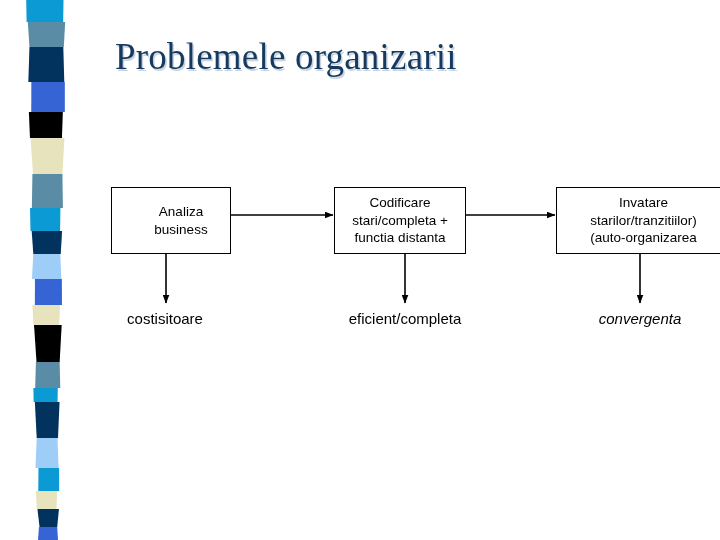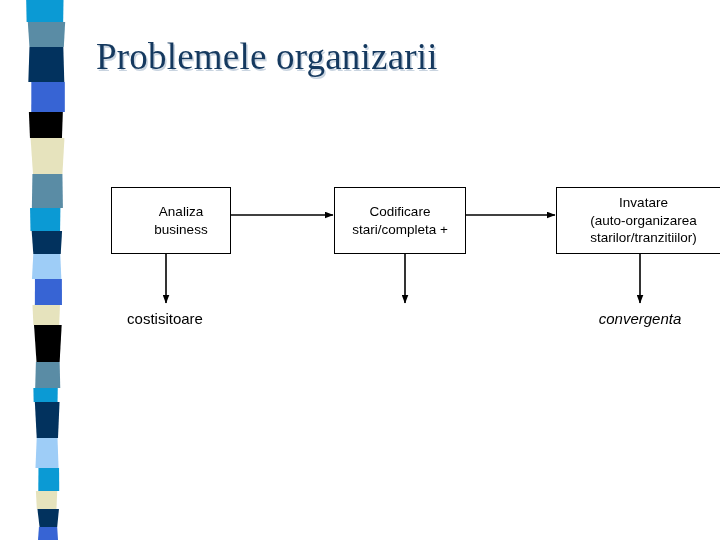--- a/index.html
+++ b/index.html
@@ -31,21 +31,21 @@
     top: 36px;
     width: 600px;
     font-family: "Liberation Serif", serif;
     font-size: 37px;
     line-height: 41px;
     font-weight: normal;
     color: #15395f;
     text-shadow: 1.5px 1.5px 0 #c9d4e0;
     letter-spacing: 0.2px;
   }
-  #slide-title .title-line { display: block; white-space: nowrap; }
+  #slide-title .title-line { display: block; white-space: nowrap; margin-left: 19px; }
 
   
   #diagram {
     position: absolute;
     left: 0;
     top: 0;
     width: 720px;
     height: 540px;
   }
   .proc-box {
@@ -140,24 +140,26 @@
   </svg>
 
   <div class="proc-box" id="box-analiza">
     <span class="box-line">Analiza</span>
     <span class="box-line">business</span>
   </div>
 
   <div class="proc-box" id="box-codificare">
     <span class="box-line">Codificare</span>
     <span class="box-line">stari/completa +</span>
+    <span class="box-line">functia distanta</span>
   </div>
 
   <div class="proc-box" id="box-invatare">
     <span class="box-line">Invatare</span>
+    <span class="box-line">starilor/tranzitiilor)</span>
     <span class="box-line">(auto-organizarea</span>
-    <span class="box-line">starilor/tranzitiilor)</span>
   </div>
 
   <div class="outcome-label" id="label-costisitoare">costisitoare</div>
+  <div class="outcome-label" id="label-eficient">eficient/completa</div>
   <div class="outcome-label" id="label-convergenta">convergenta</div>
 
 </div>
 
 </body></html>

